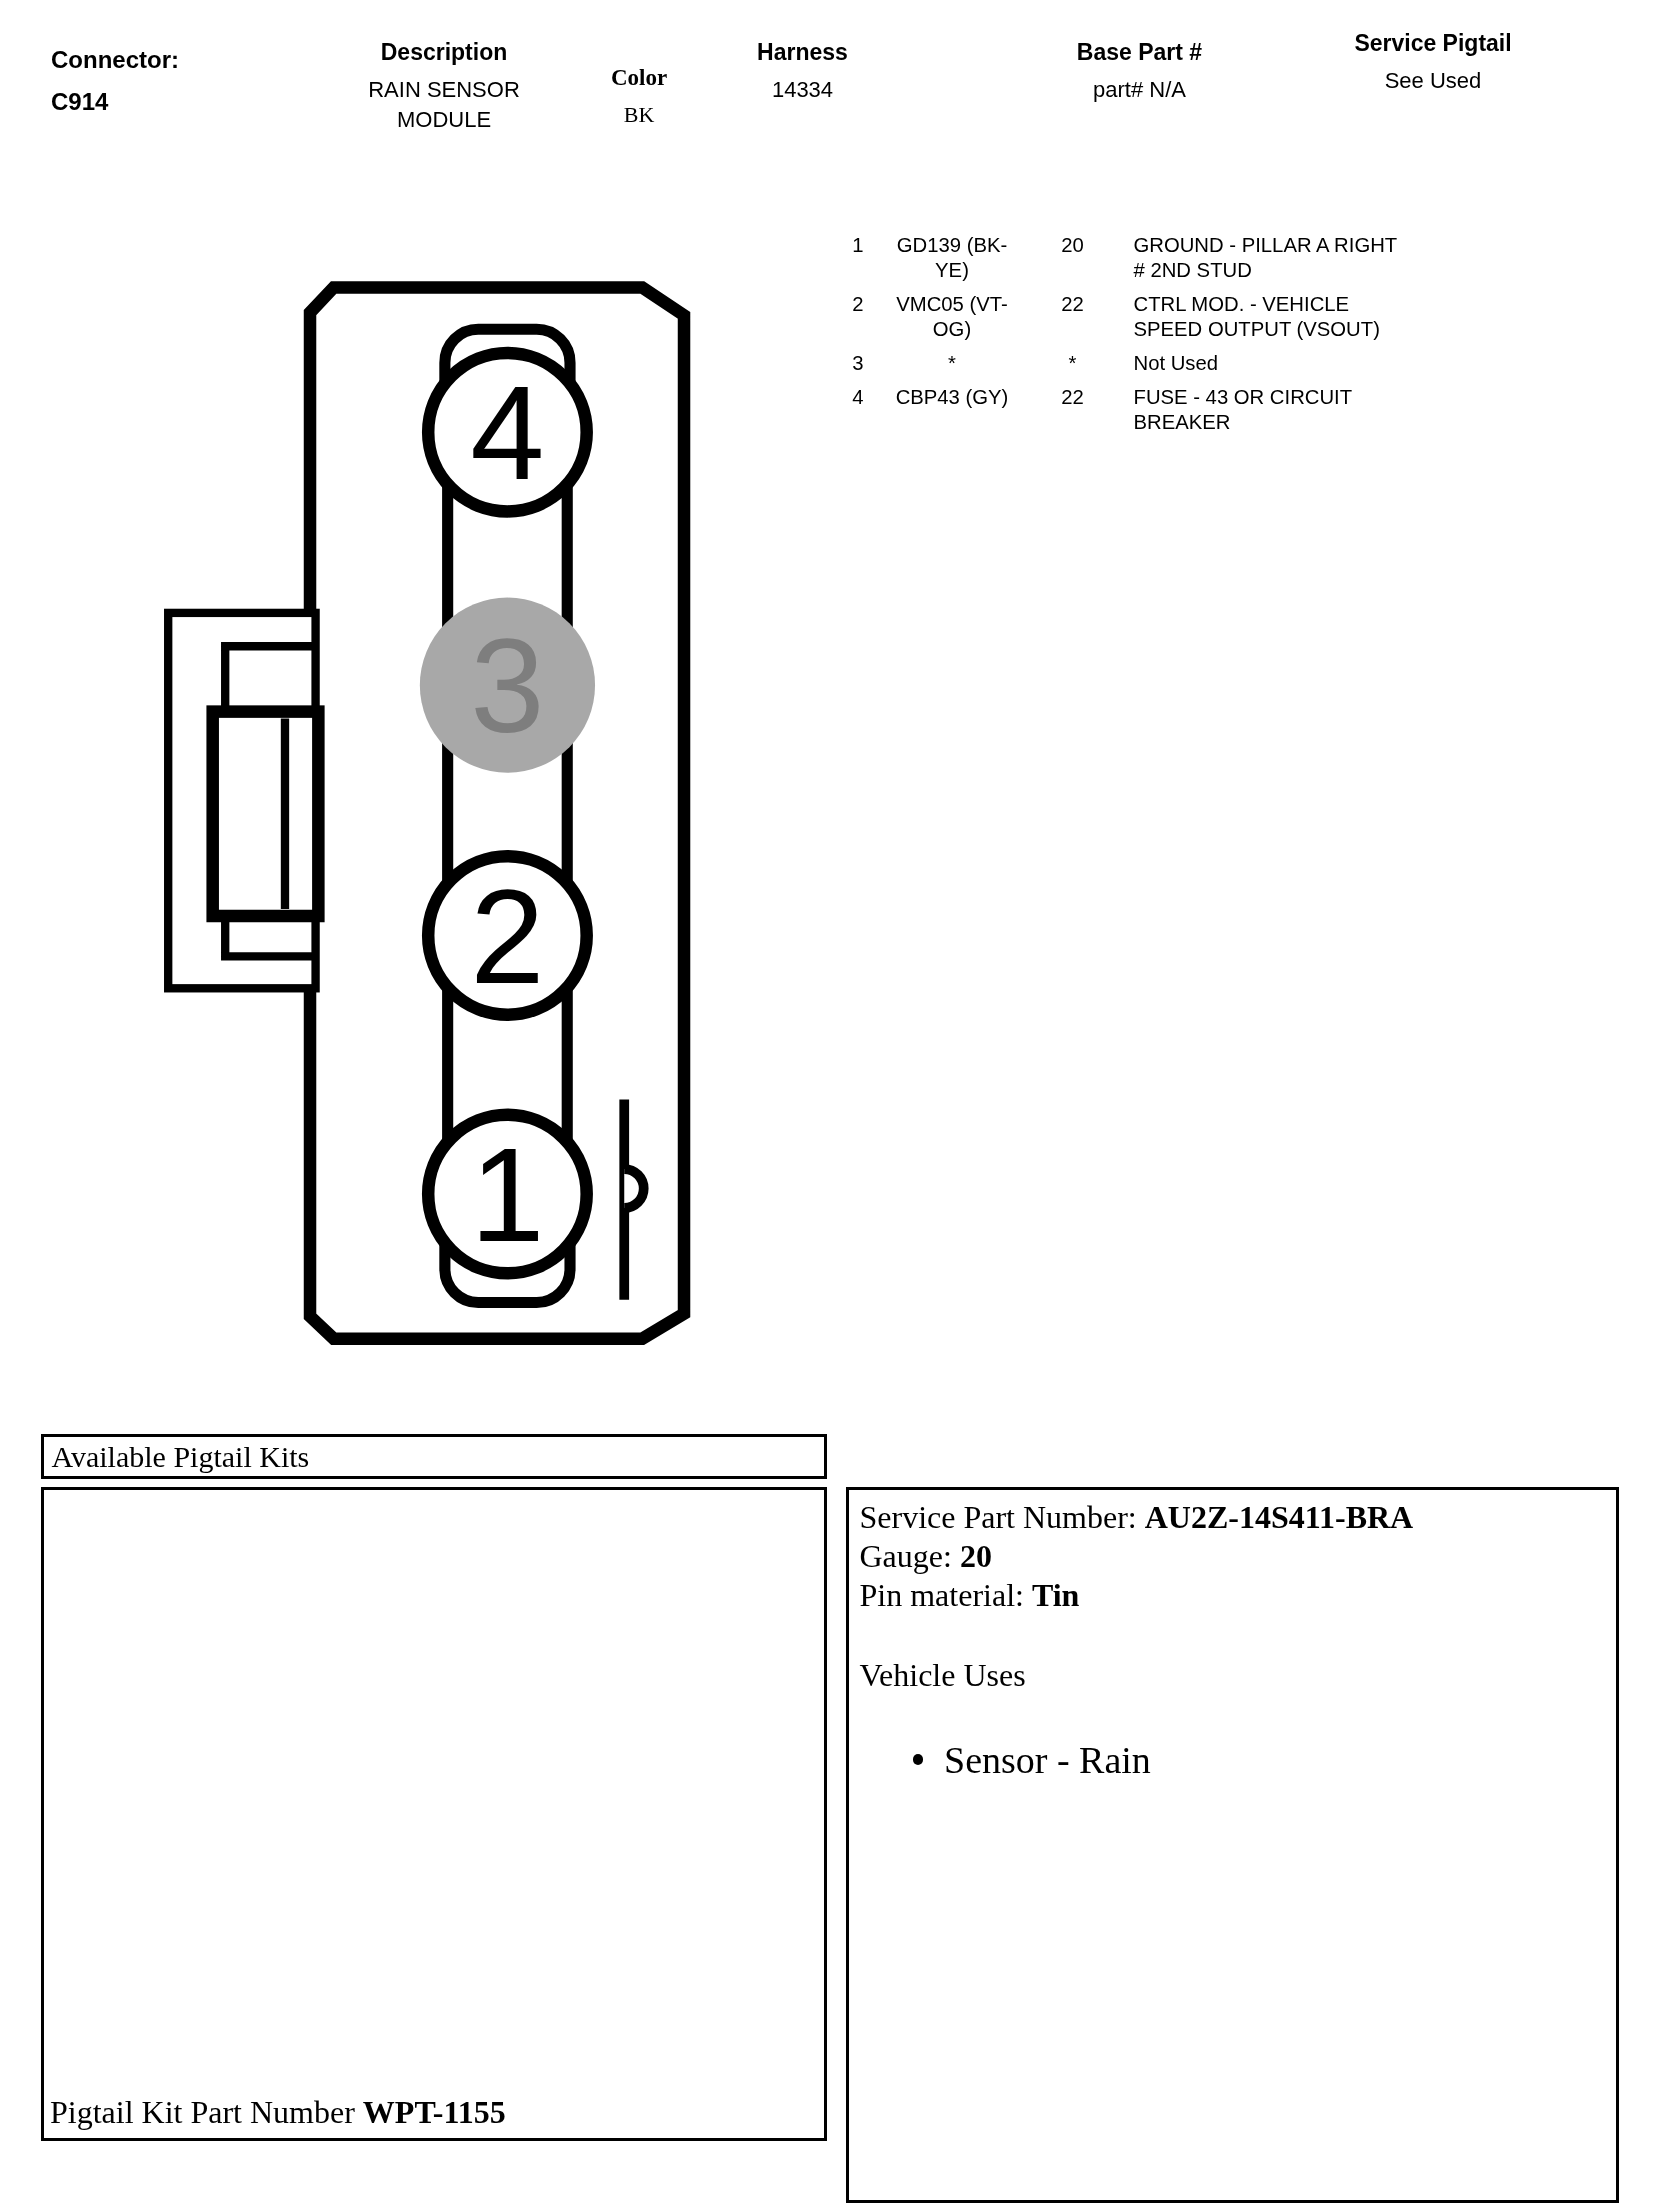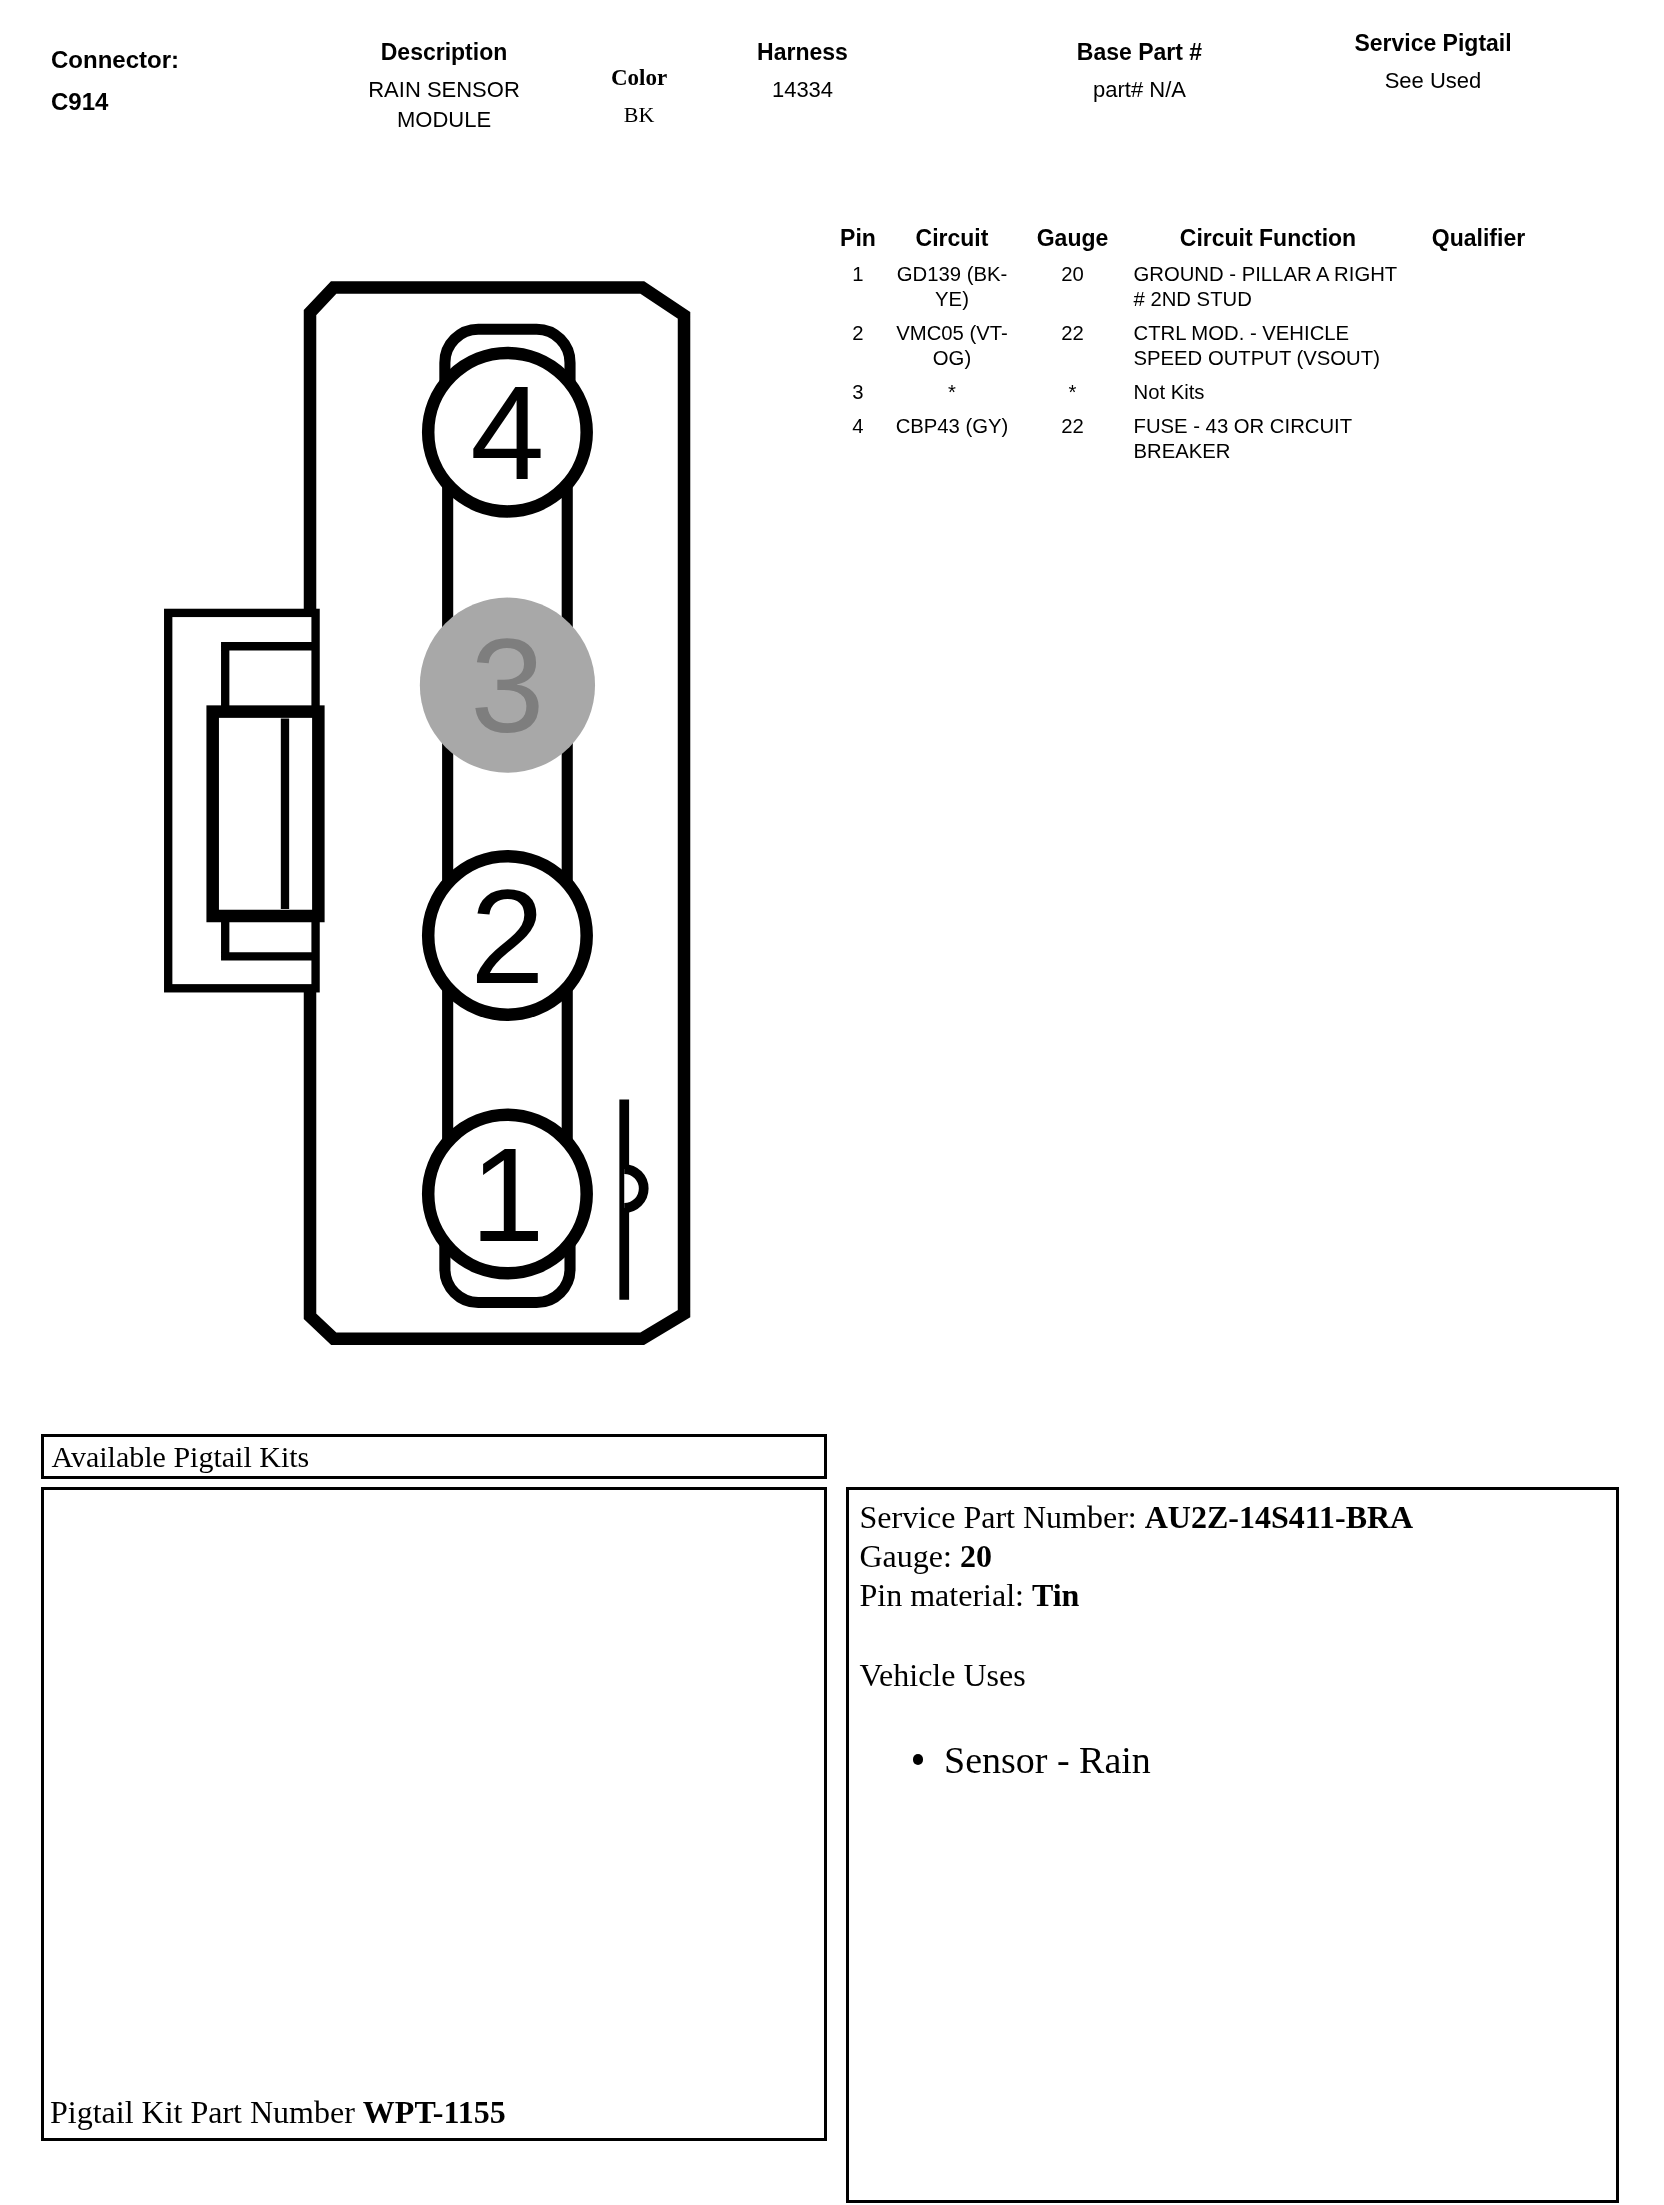--- a/index.html
+++ b/index.html
@@ -97,47 +97,40 @@
 <div class="hdr-col col-base">
   <div class="lbl">Base Part #</div>
   <div class="val">part# N/A</div>
 </div>
 <div class="hdr-col col-svc">
   <div class="lbl">Service Pigtail</div>
   <div class="val">See Used</div>
 </div>
 
 <div class="pin-table">
-  <div class="pt-row pt-head">
-    <div>Pin</div>
-    <div>Circuit</div>
-    <div>Gauge</div>
-    <div>Circuit Function</div>
-    <div>Qualifier</div>
-  </div>
   <div class="pt-body">
     <div class="pt-row">
       <div class="c-pin">1</div>
       <div class="c-circuit">GD139 (BK-YE)</div>
       <div class="c-gauge">20</div>
       <div class="c-func">GROUND - PILLAR A RIGHT # 2ND STUD</div>
       <div class="c-qual"></div>
     </div>
     <div class="pt-row">
       <div class="c-pin">2</div>
       <div class="c-circuit">VMC05 (VT-OG)</div>
       <div class="c-gauge">22</div>
       <div class="c-func">CTRL MOD. - VEHICLE SPEED OUTPUT (VSOUT)</div>
       <div class="c-qual"></div>
     </div>
     <div class="pt-row">
       <div class="c-pin">3</div>
       <div class="c-circuit">*</div>
       <div class="c-gauge">*</div>
-      <div class="c-func">Not Kits</div>
+      <div class="c-func">Not Used</div>
       <div class="c-qual"></div>
     </div>
     <div class="pt-row">
       <div class="c-pin">4</div>
       <div class="c-circuit">CBP43 (GY)</div>
       <div class="c-gauge">22</div>
       <div class="c-func">FUSE - 43 OR CIRCUIT BREAKER</div>
       <div class="c-qual"></div>
     </div>
   </div>

